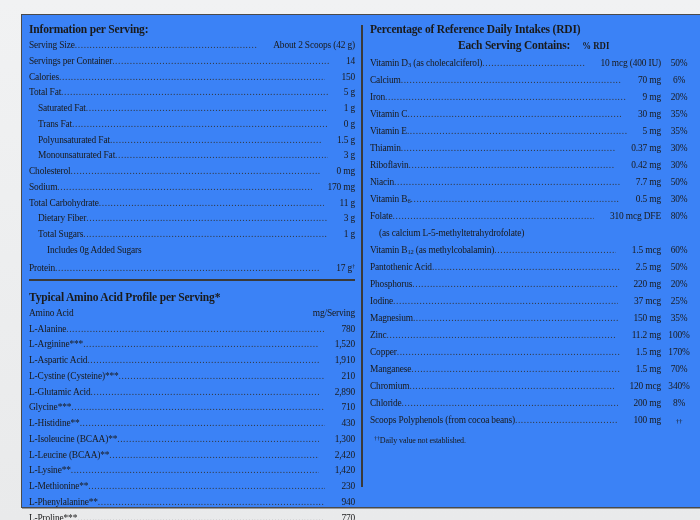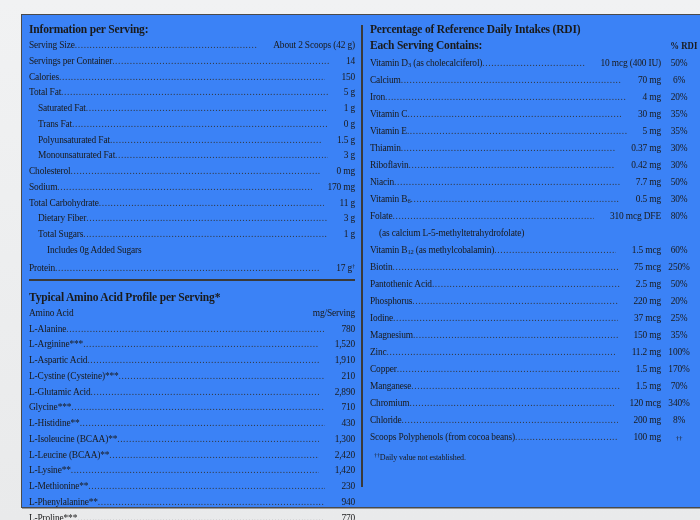--- a/index.html
+++ b/index.html
@@ -50,21 +50,21 @@
   .left-rows .row { height: 15.75px; line-height: 15.75px; }
   .indent1 { padding-left: 9px; }
   .indent2 { padding-left: 18px; align-items: center; }
 
   .hrule { height: 1.5px; background: #3a3a3a; margin: 0 0 0 0; }
 
   .right-rows .row { height: 17px; line-height: 17px; }
   .right-rows .row .val { width: auto; }
   .right-rows .row .pct { flex: 0 0 36px; text-align: center; }
   .hdr-row {
-    display: flex; justify-content: space-between; align-items: baseline;
+    display: flex; justify-content: center; align-items: baseline;
   }
   .pct-hdr { font-weight: bold; font-size: 9.5px; transform: scaleX(0.92); transform-origin: right; }
   .footnote { font-size: 8px; letter-spacing: -0.1px; }
 </style>
 </head>
 <body>
 
 <div class="panel">
 
   <div class="col col-left">
@@ -242,21 +242,21 @@
         </div>
         <div class="row">
           <span class="lbl"><span>Calcium</span></span>
           <span class="dots"></span>
           <span class="val">70 mg</span>
           <span class="pct">6%</span>
         </div>
         <div class="row">
           <span class="lbl"><span>Iron</span></span>
           <span class="dots"></span>
-          <span class="val">4 mg</span>
+          <span class="val">9 mg</span>
           <span class="pct">20%</span>
         </div>
         <div class="row">
           <span class="lbl"><span>Vitamin C</span></span>
           <span class="dots"></span>
           <span class="val">30 mg</span>
           <span class="pct">35%</span>
         </div>
         <div class="row">
           <span class="lbl"><span>Vitamin E</span></span>
@@ -298,26 +298,20 @@
           <span class="lbl indent1"><span>(as calcium L-5-methyltetrahydrofolate)</span></span>
           <span class="dots"></span>
           <span class="val"></span>
           <span class="pct"></span>
         </div>
         <div class="row">
           <span class="lbl"><span>Vitamin B</span><span class="sub">12</span><span> (as methylcobalamin)</span></span>
           <span class="dots"></span>
           <span class="val">1.5 mcg</span>
           <span class="pct">60%</span>
-        </div>
-        <div class="row">
-          <span class="lbl"><span>Biotin</span></span>
-          <span class="dots"></span>
-          <span class="val">75 mcg</span>
-          <span class="pct">250%</span>
         </div>
         <div class="row">
           <span class="lbl"><span>Pantothenic Acid</span></span>
           <span class="dots"></span>
           <span class="val">2.5 mg</span>
           <span class="pct">50%</span>
         </div>
         <div class="row">
           <span class="lbl"><span>Phosphorus</span></span>
           <span class="dots"></span>

